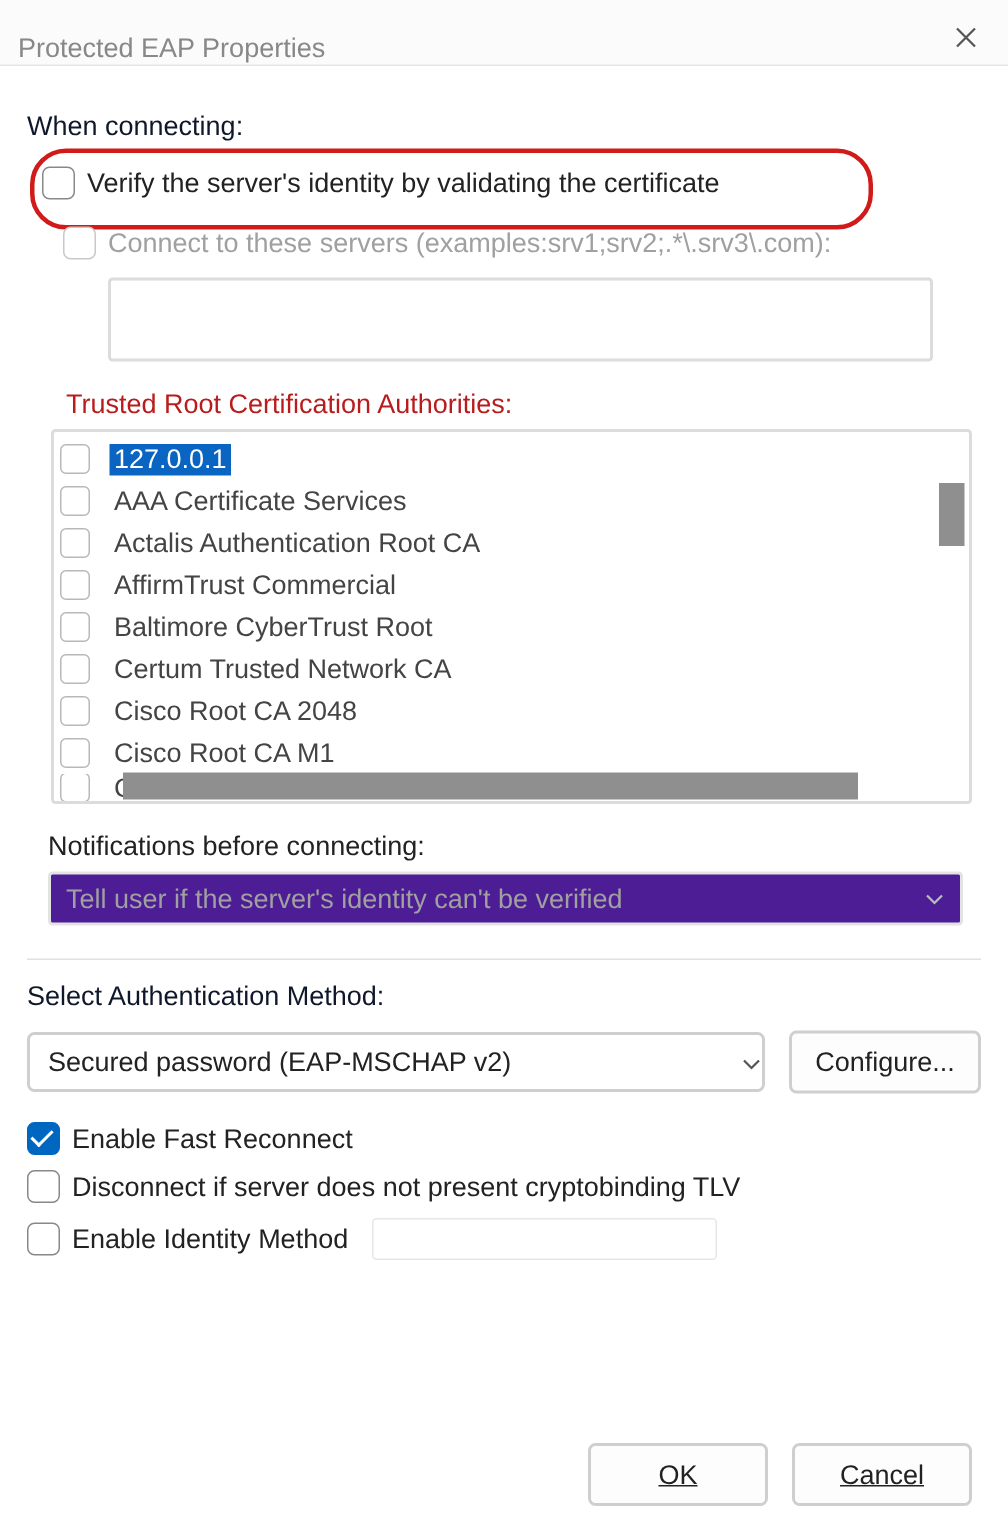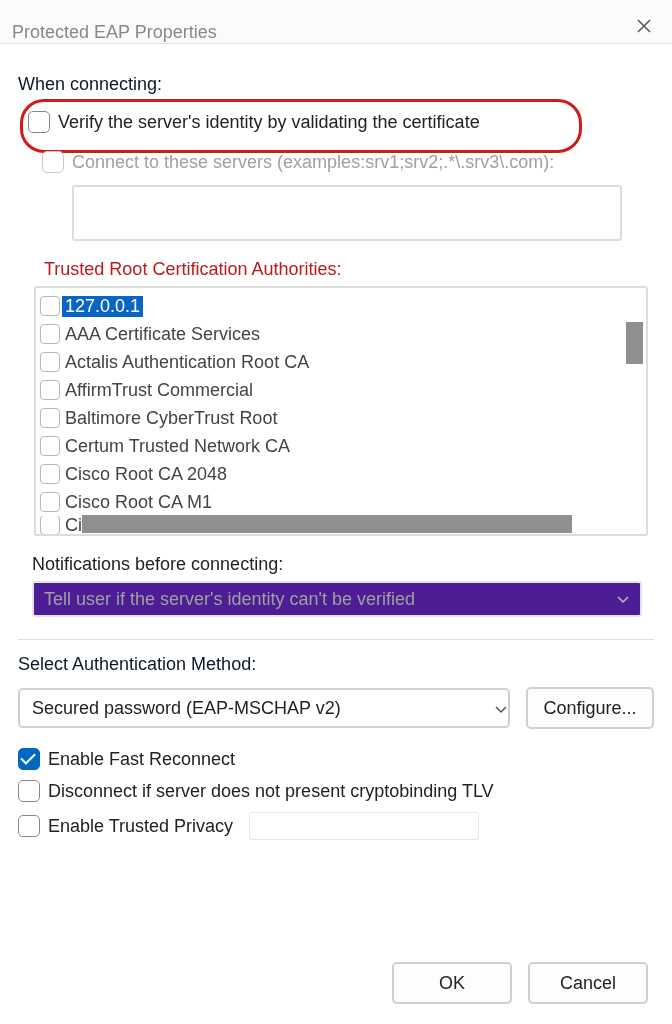--- a/index.html
+++ b/index.html
@@ -126,21 +126,21 @@
     }
     .ca-list {
       position: absolute;
       left: 2px;
       top: 4px;
       right: 30px;
     }
     .ca-row {
       display: flex;
       align-items: center;
-      gap: 2px;
+      gap: 13px;
       height: 28px;
       padding-left: 2px;
     }
     .ca-row .chk {
       width: 20px;
       height: 20px;
       flex: 0 0 20px;
       border-color: #b8b8b8;
       border-radius: 4px;
     }
@@ -273,20 +273,21 @@
     }
     .footer {
       position: absolute;
       bottom: 20px;
       right: 24px;
       display: flex;
       gap: 16px;
     }
     .footer .btn {
       width: 120px;
+      text-decoration: underline;
     }
   </style>
 </head>
 <body>
 
 <div class="titlebar">
   <span class="title">Protected EAP Properties</span>
   <span class="close-x">
     <svg width="16" height="16" viewBox="0 0 16 16">
         <path d="M2 2 L14 14 M14 2 L2 14" stroke="#555" stroke-width="1.5" fill="none"></path>
@@ -388,21 +389,21 @@
     <div class="check-row">
       <span class="chk checked"></span>
       <span>Enable Fast Reconnect</span>
     </div>
     <div class="check-row">
       <span class="chk"></span>
       <span>Disconnect if server does not present cryptobinding TLV</span>
     </div>
     <div class="check-row">
       <span class="chk"></span>
-      <span>Enable Trusted Privacy</span>
+      <span>Enable Identity Method</span>
       <span class="identity-input"></span>
     </div>
   </div>
 </div>
 
 <div class="footer">
   <div class="btn">
     <span>OK</span>
   </div>
   <div class="btn">

